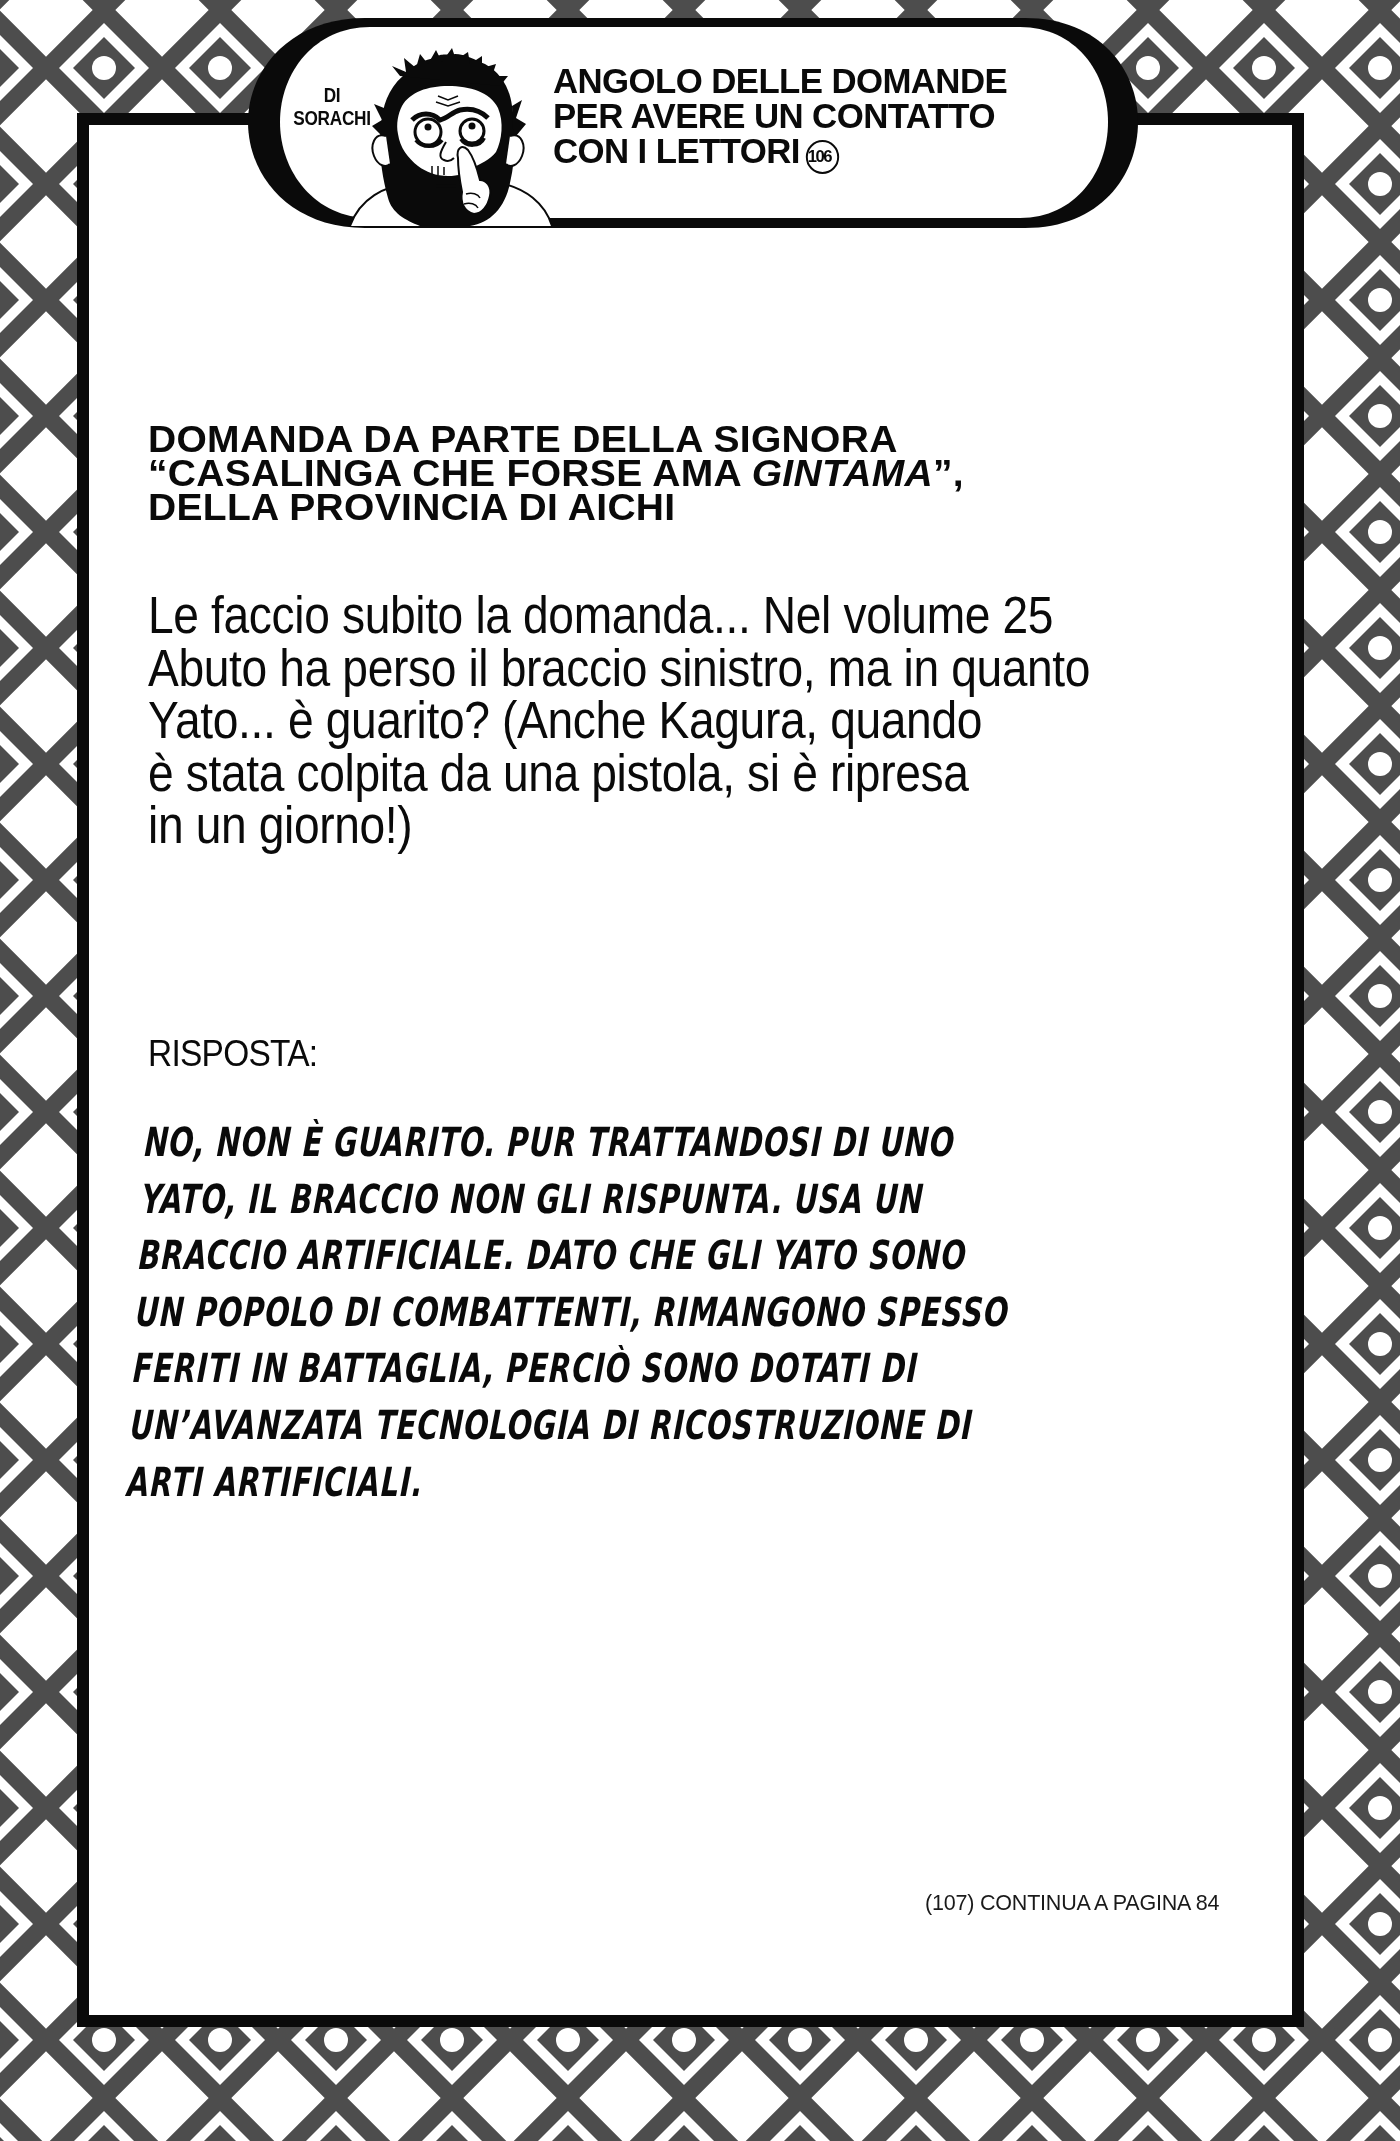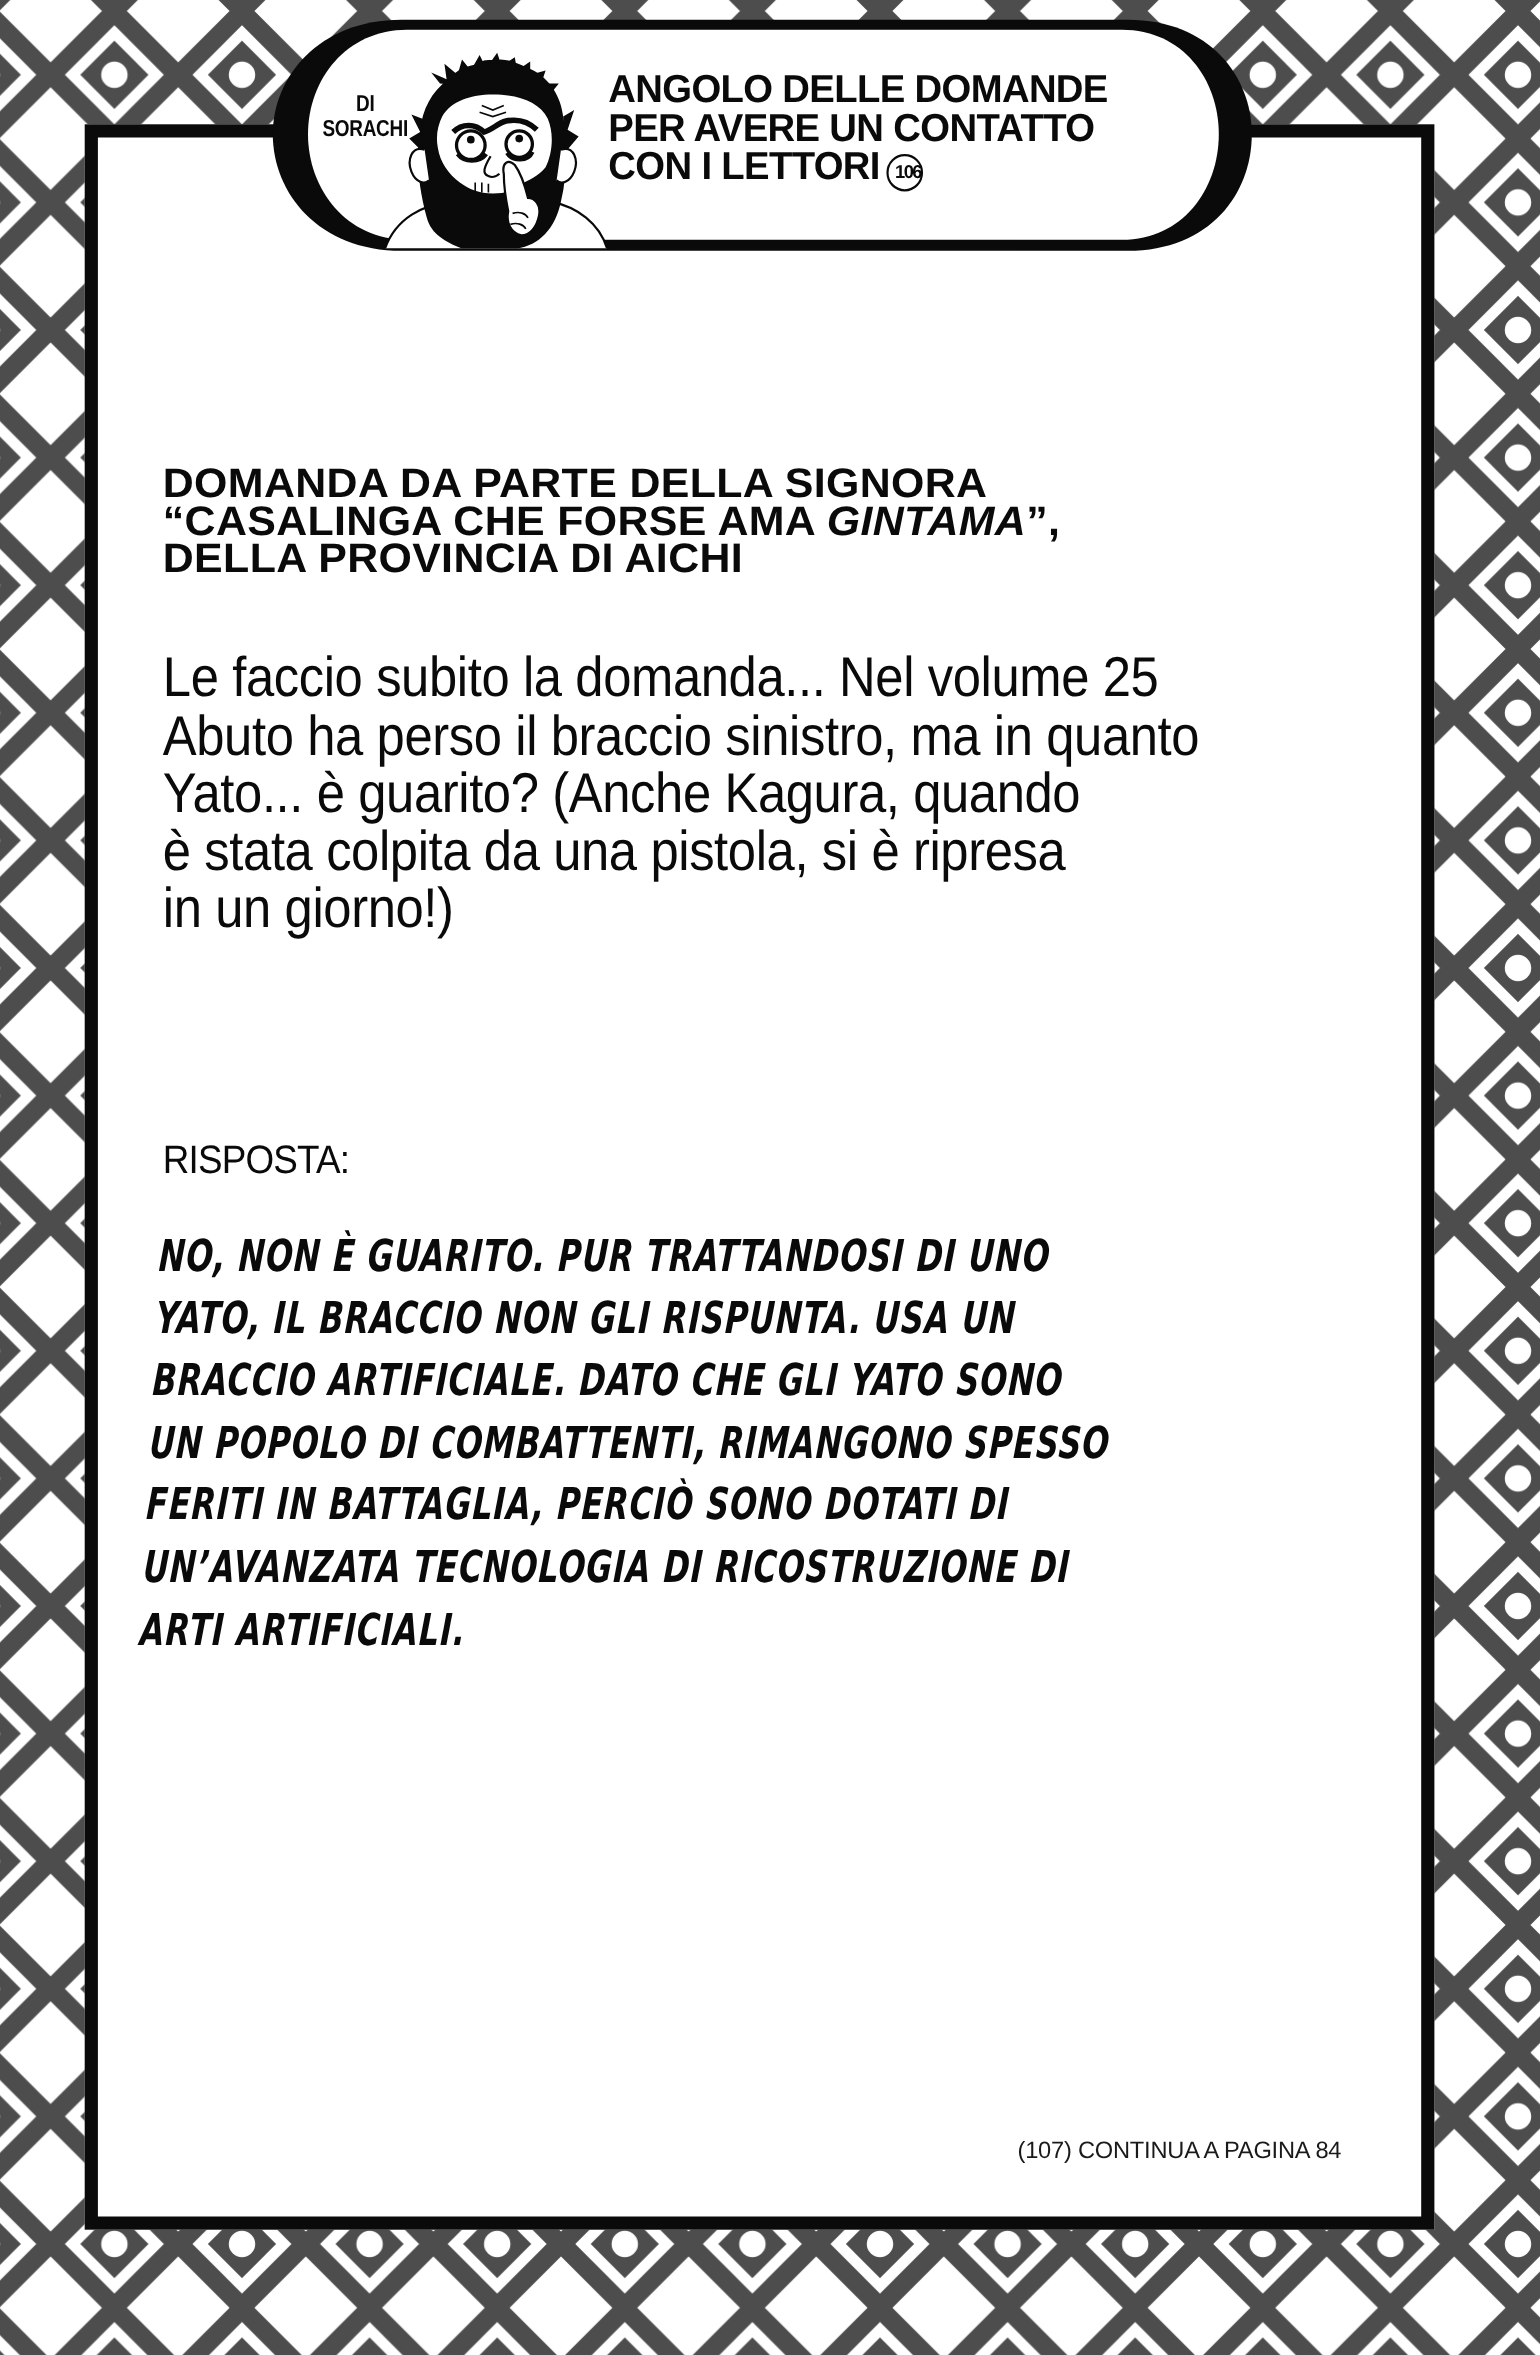--- a/index.html
+++ b/index.html
@@ -45,21 +45,21 @@
     white-space: nowrap;
   }
   .header-title .line { display: block; }
   .circled-num {
     display: inline-block;
     width: 30px; height: 30px;
     border: 2.5px solid #0a0a0a;
     border-radius: 50%;
     font-size: 17px;
     line-height: 30px;
-    text-align: right;
+    text-align: left;
     letter-spacing: -1.5px;
     vertical-align: 1px;
     margin-left: 6px;
     box-sizing: content-box;
   }
   .question-heading {
     position: absolute; left: 148px; top: 422px;
     font-weight: bold;
     font-size: 37.5px;
     line-height: 34px;
@@ -96,21 +96,21 @@
     font-style: italic;
     font-size: 40px;
     line-height: 56.6px;
     letter-spacing: 1.2px;
     white-space: nowrap;
     transform: scaleX(0.72) skewX(-4deg);
     transform-origin: left top;
   }
   .answer-body .line { display: block; }
   .footer-note {
-    position: absolute; left: 925px; top: 1942px;
+    position: absolute; left: 925px; top: 1890px;
     font-size: 21.5px;
     line-height: 26px;
     white-space: nowrap;
     color: #1a1a1a;
     letter-spacing: -0.2px;
   }
 </style>
 </head>
 <body>
 

